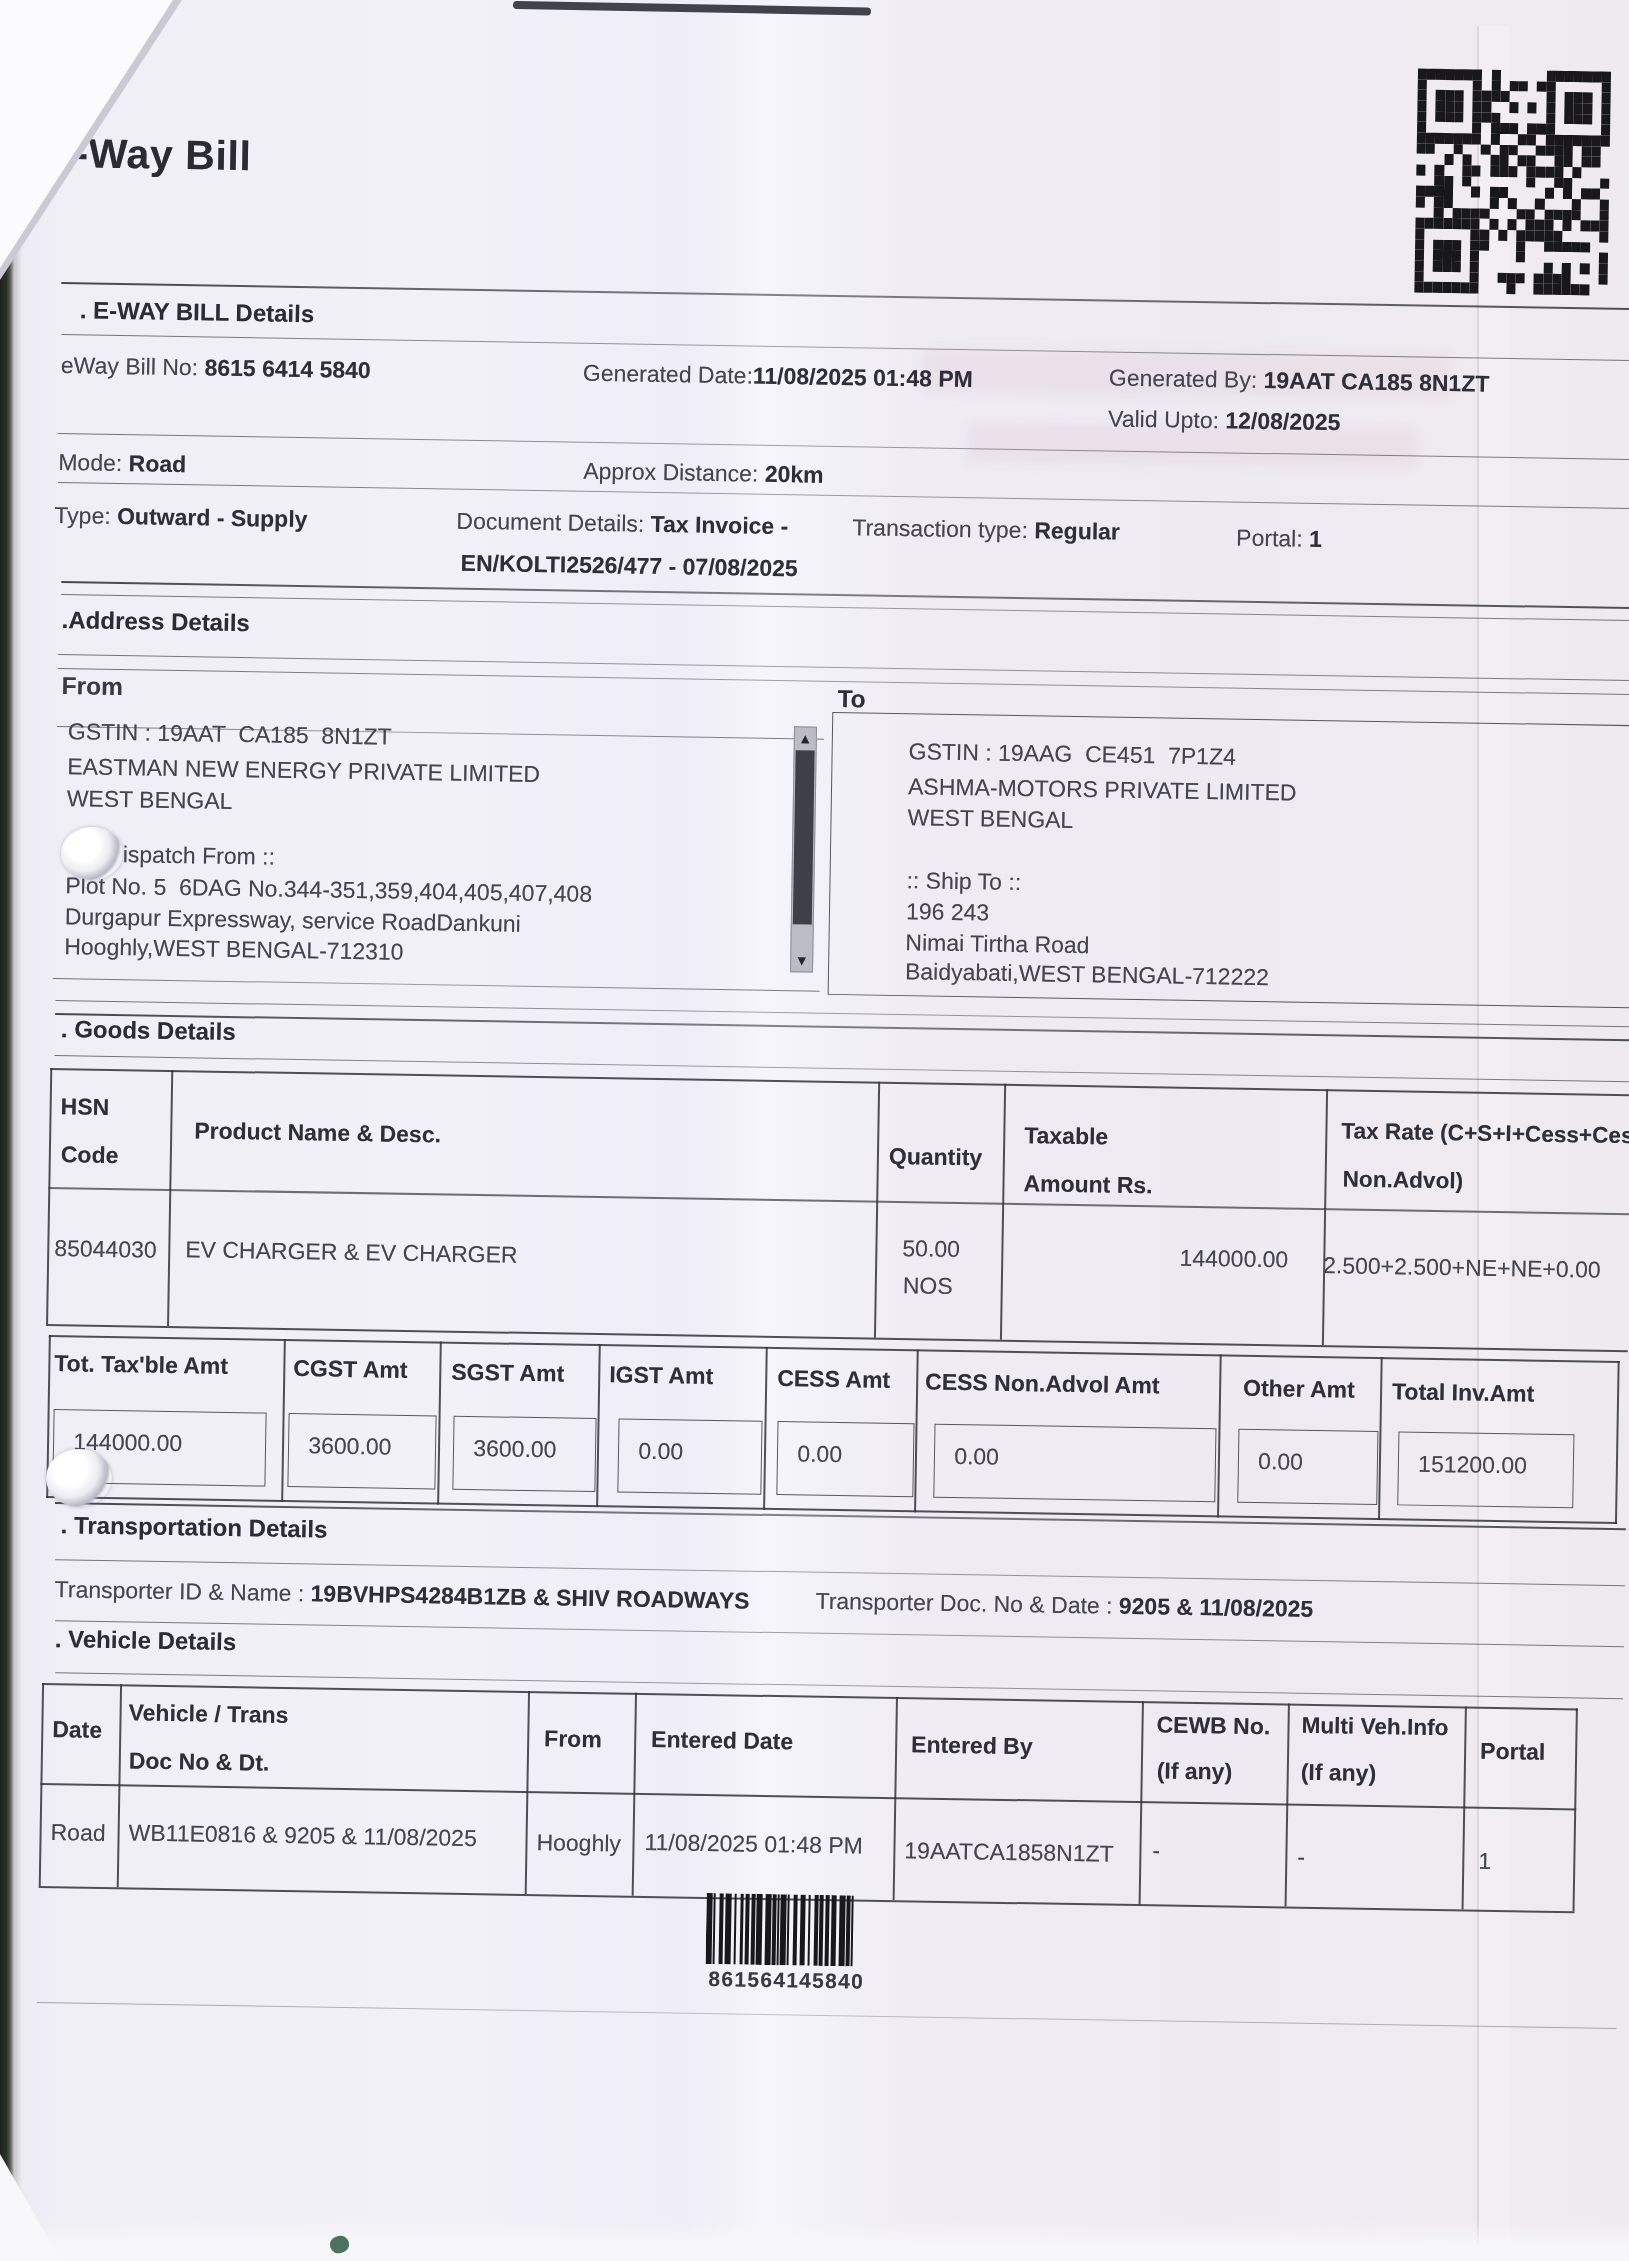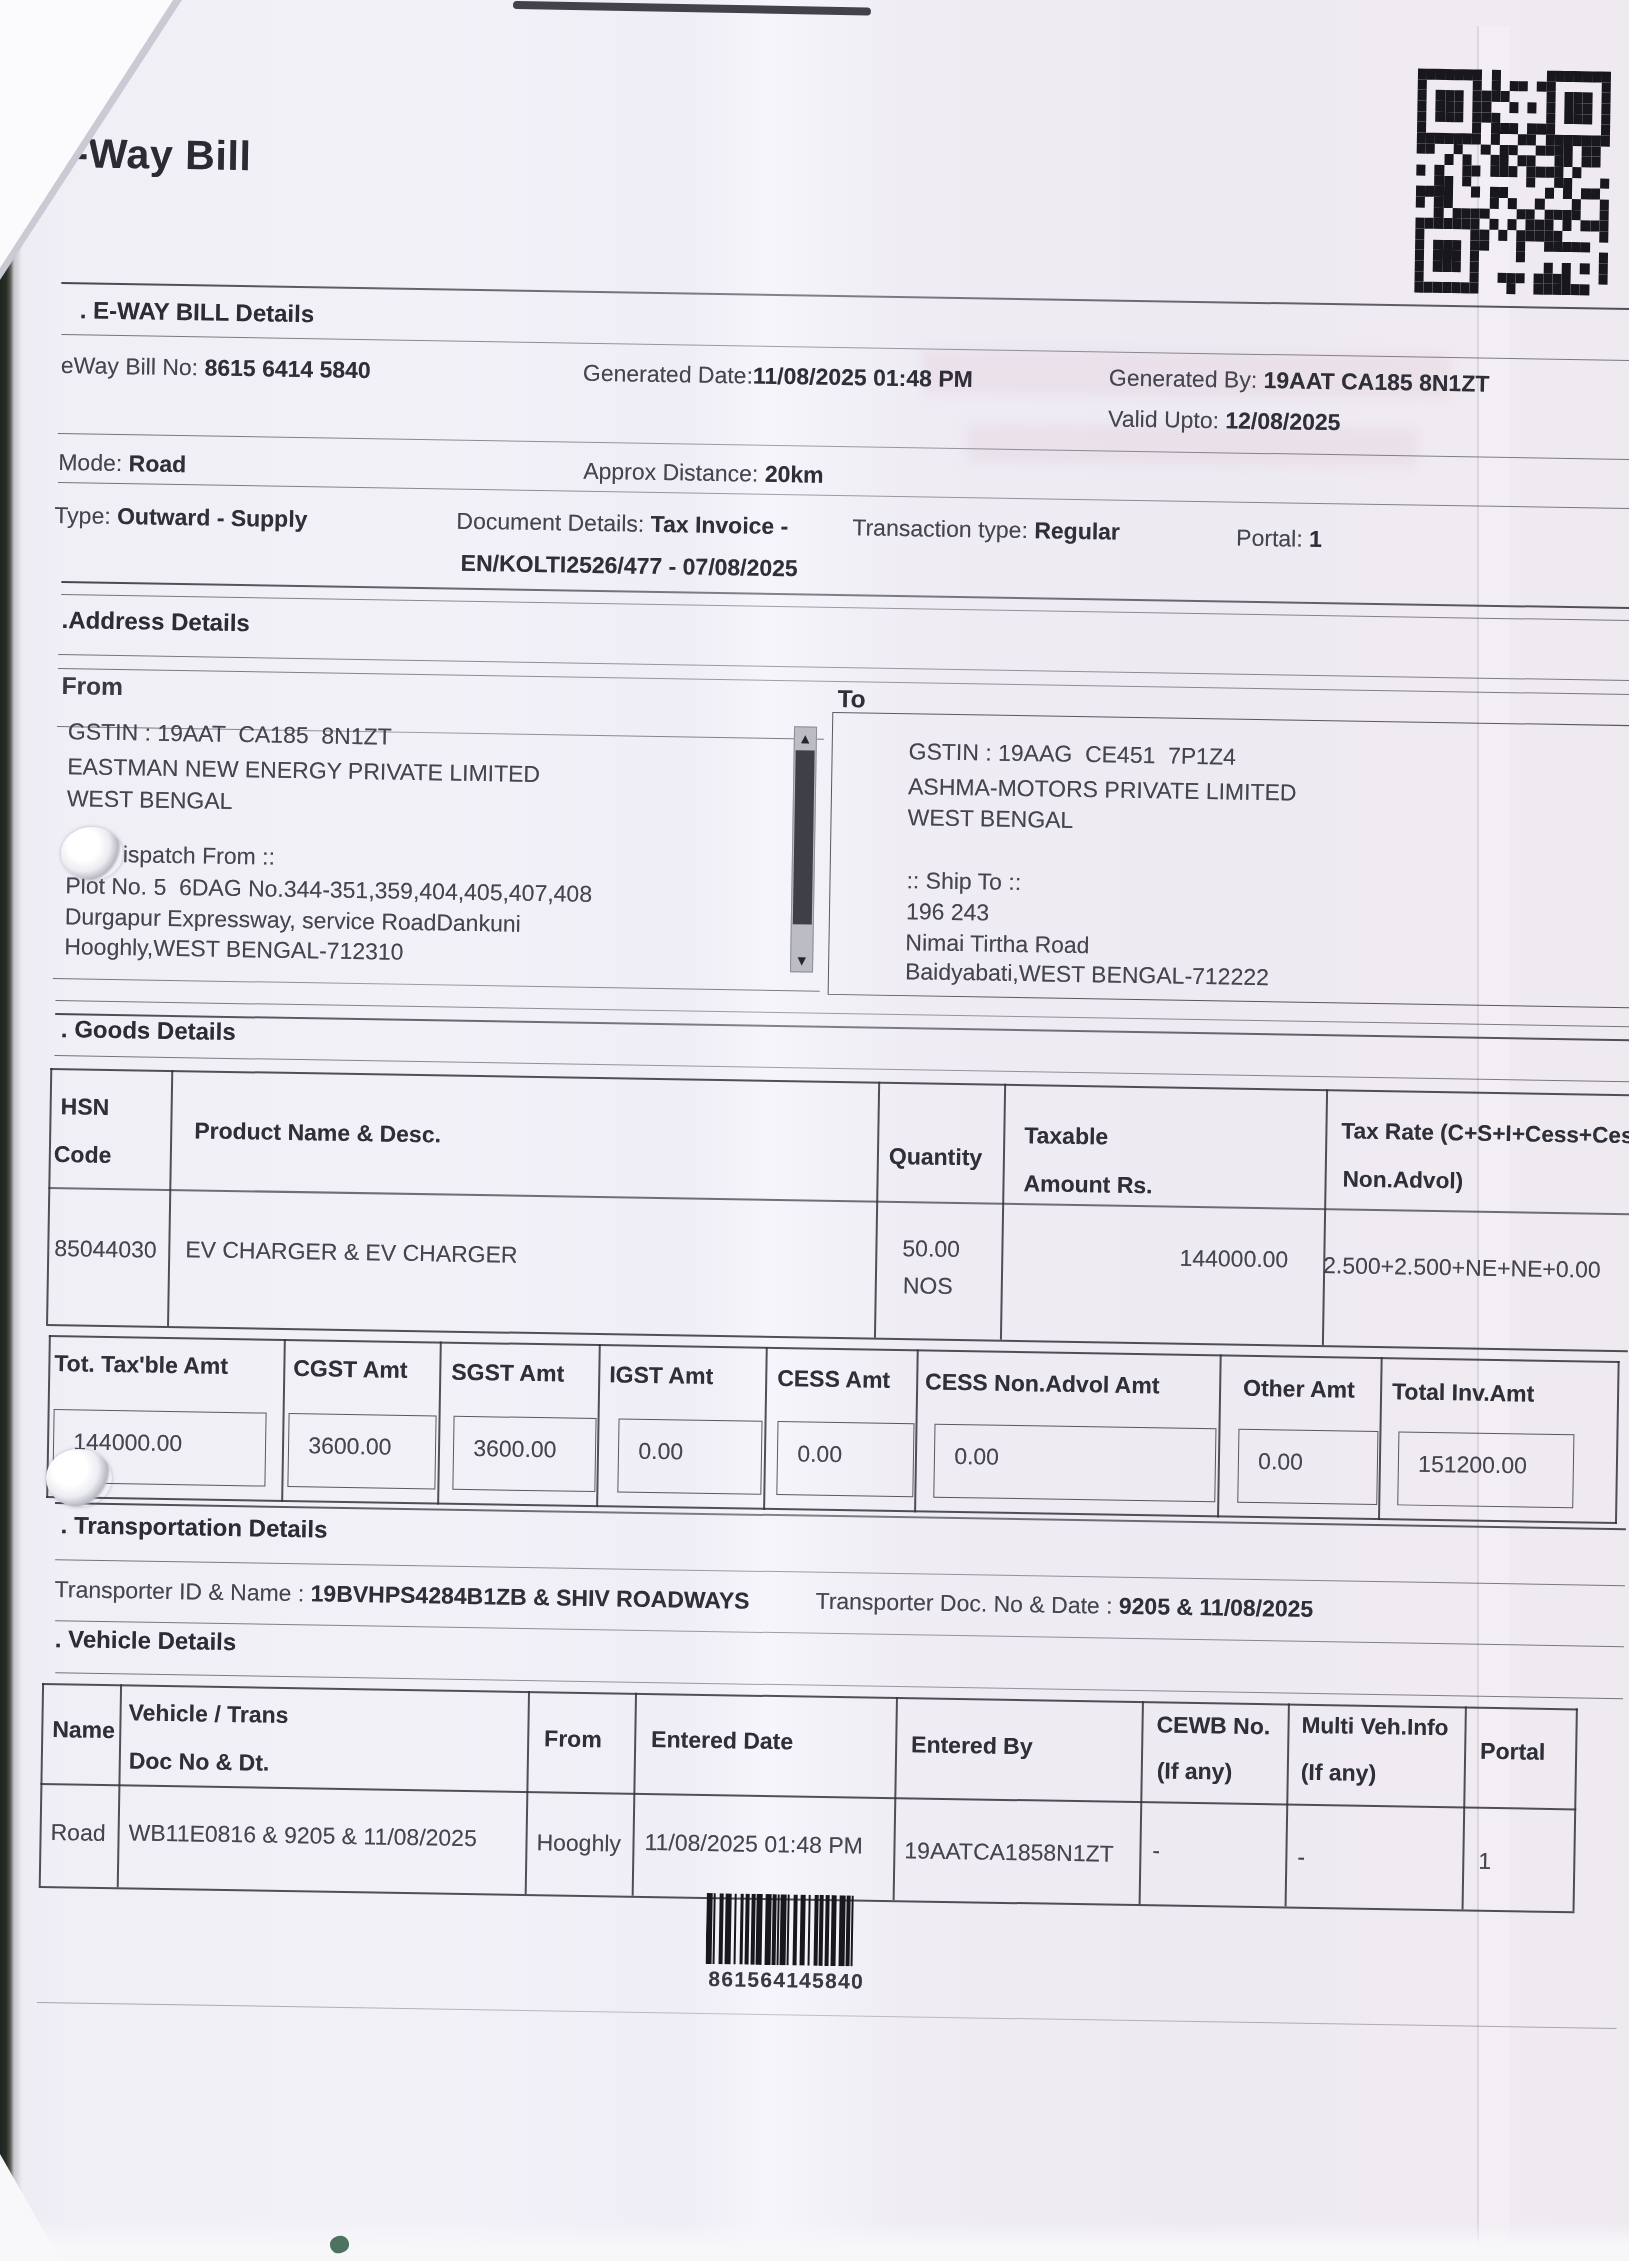--- a/index.html
+++ b/index.html
@@ -373,21 +373,21 @@
     <div class="hl" style="left:68px;top:1067px;width:1582px;"></div>
     <div class="hl" style="left:68px;top:1186px;width:1582px;opacity:.8;"></div>
     <div class="hl" style="left:68px;top:1323px;width:1582px;"></div>
     <div class="vl" style="left:68px;top:1067px;height:256px;"></div>
     <div class="vl" style="left:189px;top:1067px;height:256px;"></div>
     <div class="vl" style="left:896px;top:1067px;height:256px;"></div>
     <div class="vl" style="left:1022px;top:1067px;height:256px;"></div>
     <div class="vl" style="left:1344px;top:1067px;height:256px;"></div>
 
     <div class="t b" style="left:79px;top:1092px;" data-name="goods-col-hsn">HSN</div>
-    <div class="t b" style="left:73px;top:1140px;" data-name="goods-col-hsn2">Code</div>
+    <div class="t b" style="left:80px;top:1140px;" data-name="goods-col-hsn2">Code</div>
     <div class="t b" style="left:213px;top:1114px;" data-name="goods-col-product">Product Name &amp; Desc.</div>
     <div class="t b" style="left:908px;top:1128px;" data-name="goods-col-quantity">Quantity</div>
     <div class="t b" style="left:1043px;top:1105px;" data-name="goods-col-taxable">Taxable</div>
     <div class="t b" style="left:1043px;top:1153px;" data-name="goods-col-taxable2">Amount Rs.</div>
     <div class="t b" style="left:1360px;top:1096px;font-size:22.6px;" data-name="goods-col-taxrate">Tax Rate (C+S+I+Cess+Cess</div>
     <div class="t b" style="left:1362px;top:1144px;font-size:22.6px;" data-name="goods-col-taxrate2">Non.Advol)</div>
 
     <div class="t" style="left:75px;top:1234px;" data-name="goods-hsn-value">85044030</div>
     <div class="t" style="left:206px;top:1233px;" data-name="goods-product-value">EV CHARGER &amp; EV CHARGER</div>
     <div class="t" style="left:923px;top:1220px;" data-name="goods-qty-value">50.00</div>
@@ -461,21 +461,21 @@
     <div class="vl" style="left:70px;top:1682px;height:203px;"></div>
     <div class="vl" style="left:148px;top:1682px;height:203px;"></div>
     <div class="vl" style="left:556px;top:1682px;height:203px;"></div>
     <div class="vl" style="left:663px;top:1682px;height:203px;"></div>
     <div class="vl" style="left:924px;top:1682px;height:203px;"></div>
     <div class="vl" style="left:1170px;top:1682px;height:203px;"></div>
     <div class="vl" style="left:1316px;top:1682px;height:203px;"></div>
     <div class="vl" style="left:1493px;top:1682px;height:203px;"></div>
     <div class="vl" style="left:1604px;top:1682px;height:203px;"></div>
 
-    <div class="t b" style="left:81px;top:1715px;" data-name="vehicle-col-mode">Name</div>
+    <div class="t b" style="left:81px;top:1715px;" data-name="vehicle-col-mode">Date</div>
     <div class="t b" style="left:157px;top:1697px;" data-name="vehicle-col-doc1">Vehicle / Trans</div>
     <div class="t b" style="left:158px;top:1745px;" data-name="vehicle-col-doc2">Doc No &amp; Dt.</div>
     <div class="t b" style="left:573px;top:1716px;" data-name="vehicle-col-from">From</div>
     <div class="t b" style="left:680px;top:1715px;" data-name="vehicle-col-entered-date">Entered Date</div>
     <div class="t b" style="left:940px;top:1716px;" data-name="vehicle-col-entered-by">Entered By</div>
     <div class="t b" style="left:1185px;top:1692px;" data-name="vehicle-col-cewb1">CEWB No.</div>
     <div class="t b" style="left:1186px;top:1738px;" data-name="vehicle-col-cewb2">(If any)</div>
     <div class="t b" style="left:1330px;top:1691px;font-size:22.6px;" data-name="vehicle-col-multi1">Multi Veh.Info</div>
     <div class="t b" style="left:1330px;top:1737px;" data-name="vehicle-col-multi2">(If any)</div>
     <div class="t b" style="left:1509px;top:1713px;" data-name="vehicle-col-portal">Portal</div>

